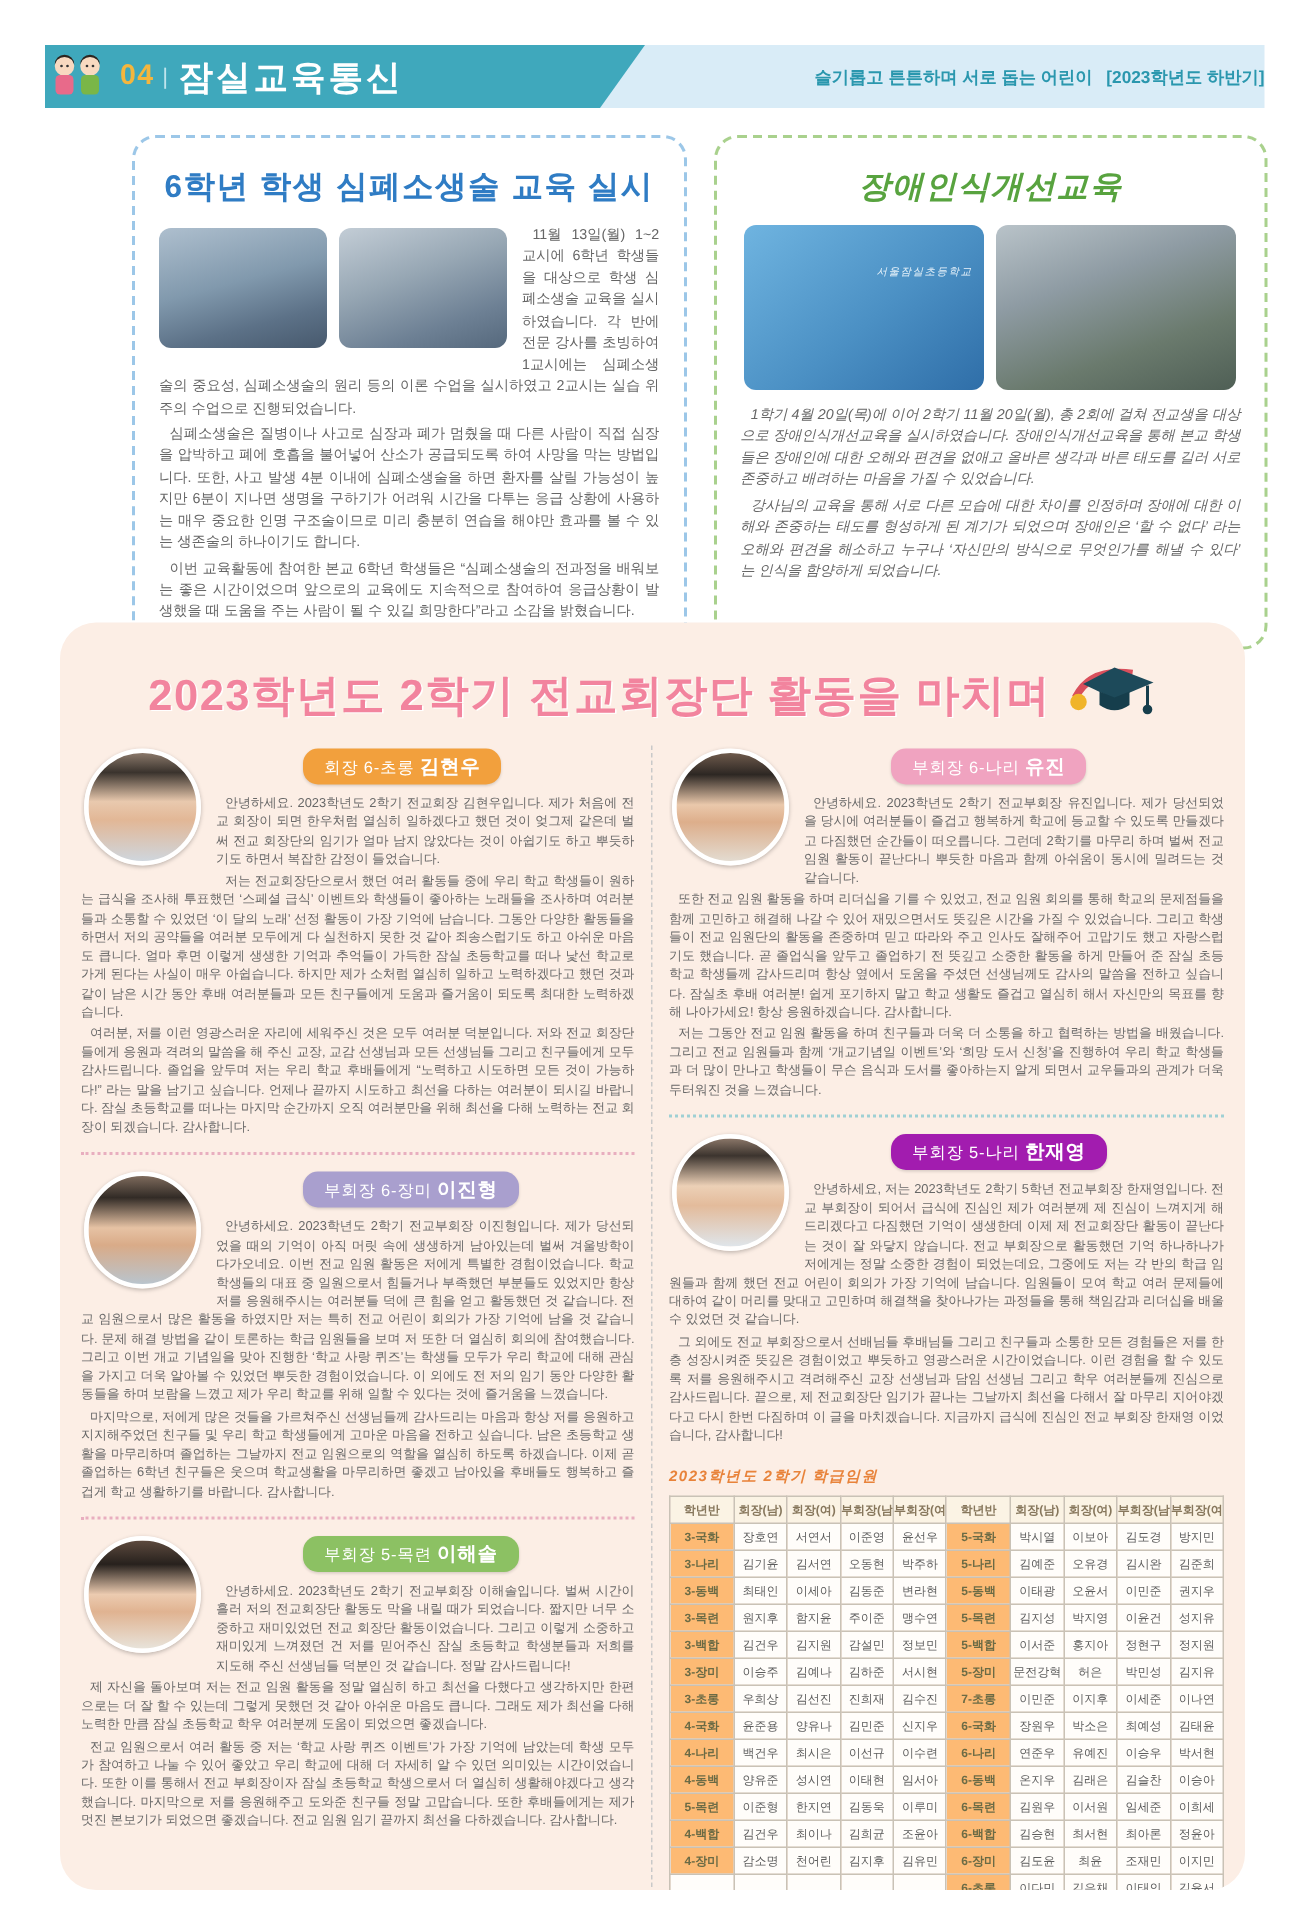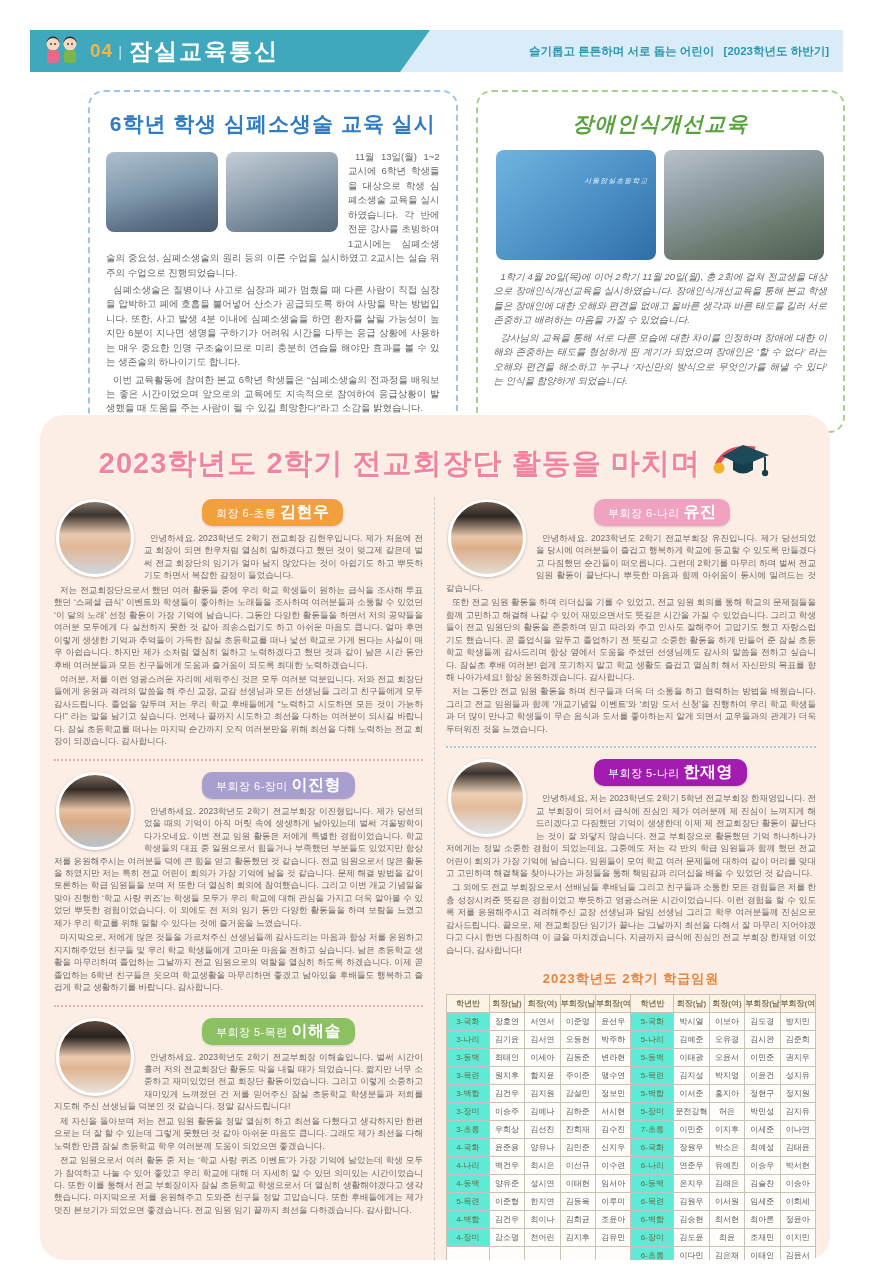--- a/index.html
+++ b/index.html
@@ -3,26 +3,26 @@
 <meta charset="utf-8">
 <style>
   * { box-sizing: border-box; margin: 0; padding: 0; }
   body { background:#eef1f3; font-family:"Liberation Sans","DejaVu Sans",sans-serif; }
   .page { width:870px; height:1272px; background:#ffffff; position:relative; overflow:hidden; margin:0 auto; }
 
   
   .masthead { position:absolute; left:30px; top:30px; width:813px; height:42px;
               background:#d9ecf7; display:flex; align-items:center; }
   .banner { height:42px; width:400px; background:#3fa8bc; display:flex; align-items:center;
-            padding-left:12px; clip-path:polygon(0 0,100% 0,calc(100% - 30px) 100%,0 100%); }
+            padding-left:2px; clip-path:polygon(0 0,100% 0,calc(100% - 30px) 100%,0 100%); }
   .mascots { margin-right:8px; display:inline-flex; }
   .issue { color:#f5b63d; font-weight:bold; font-size:19px; letter-spacing:1px; }
   .issue-bar { color:#bfe4ec; font-size:15px; margin:0 7px 0 5px; }
   .mast-title { color:#ffffff; font-weight:bold; font-size:23px; letter-spacing:2px; }
-  .slogan-wrap { flex:1; text-align:right; padding-right:14px; font-size:11.5px; font-weight:bold; color:#2a97ae; }
+  .slogan-wrap { flex:1; text-align:right; font-size:11.5px; font-weight:bold; color:#2a97ae; }
   .slogan-wrap span { margin-left:6px; }
 
   
   .articles { position:absolute; left:88px; top:90px; width:757px; display:flex; gap:18px; }
   .article-box { flex:1; border-radius:16px; padding:14px 16px 12px; min-height:306px; background:#fff; }
   .article-box.blue  { border:2px dashed #9cc7e8; }
   .article-box.green { border:2px dashed #a9d18d;font-style:italic; }
   .art-title { text-align:center; font-size:21px; font-weight:bold; letter-spacing:1px; margin:4px 0 12px; }
   .article-box.blue  .art-title { color:#2f7cc4; }
   .article-box.green .art-title { color:#58a33f; }
@@ -58,32 +58,32 @@
   .col-right .sec + .sec { border-top:2px dotted #9fd0d4; }
   .portrait { float:left; width:78px; height:78px; border-radius:50%; border:3px solid #ffffff;
               box-shadow:0 1px 3px rgba(0,0,0,.25); margin:2px 10px 4px 2px; }
   .p1 { background:linear-gradient(180deg,#8a786a 0%,#3a332d 18%,#e9c9ae 45%,#e2b796 62%,#cfd6dd 100%); }
   .p2 { background:linear-gradient(180deg,#7d6a5c 0%,#322b26 20%,#e6c2a4 48%,#d9ab88 64%,#b9c4cd 100%); }
   .p3 { background:linear-gradient(180deg,#5d4a3e 0%,#27211d 22%,#eccbb0 50%,#e0b391 66%,#e8e3da 100%); }
   .p4 { background:linear-gradient(180deg,#6e5a4c 0%,#2d2723 20%,#eac8ab 48%,#ddae8b 64%,#e3dbd0 100%); }
   .p5 { background:linear-gradient(180deg,#8a7668 0%,#3c342e 16%,#ecd0b6 44%,#e3bb9b 62%,#dfe5ea 100%); }
   .badge { display:inline-block; margin:2px 0 6px 58px; padding:3px 14px; border-radius:10px;
            color:#ffffff; font-size:11px; letter-spacing:.5px; box-shadow:0 1px 2px rgba(0,0,0,.15); }
-  .badge b { font-size:16px;font-family:Liberation Serif, serif; }
+  .badge b { font-size:13px;font-family:Liberation Serif, serif; }
   .sec-text { font-size:8.6px; line-height:1.45; color:#686868; text-align:justify; }
   .sec-text p { text-indent:6px; margin-bottom:2px; }
 
   
   .roster { margin-top:12px; }
-  .roster-title { text-align:center; color:#e8833a; font-weight:bold; font-size:13px; margin-bottom:6px; letter-spacing:1px; }
+  .roster-title { color:#e8833a; font-weight:bold; font-size:10px; margin-bottom:6px; letter-spacing:1px;font-style:italic; }
   .roster table { width:100%; border-collapse:collapse; table-layout:fixed;border-radius:18px; }
   .roster th, .roster td { border:1px solid #c9c2b6; font-size:8px; padding:3px 0; text-align:center;
                            color:#5d5d5d; background:#fffdfa; overflow:hidden; white-space:nowrap; }
   .roster th { background:#fbf3e4; color:#87775c; font-weight:bold; }
-  .roster td.gcell { background:#5eead4; font-weight:normal; color:#6b6b45; }
+  .roster td.gcell { background:#fdba74; font-weight:bold; color:#6b6b45; }
   .roster col.cg { width:11.6%; } .roster col.cn { width:9.6%; }
 </style>
 </head>
 <body>
 
 <div class="page">
 
   <header class="masthead">
     <div class="banner">
       <span class="mascots">

